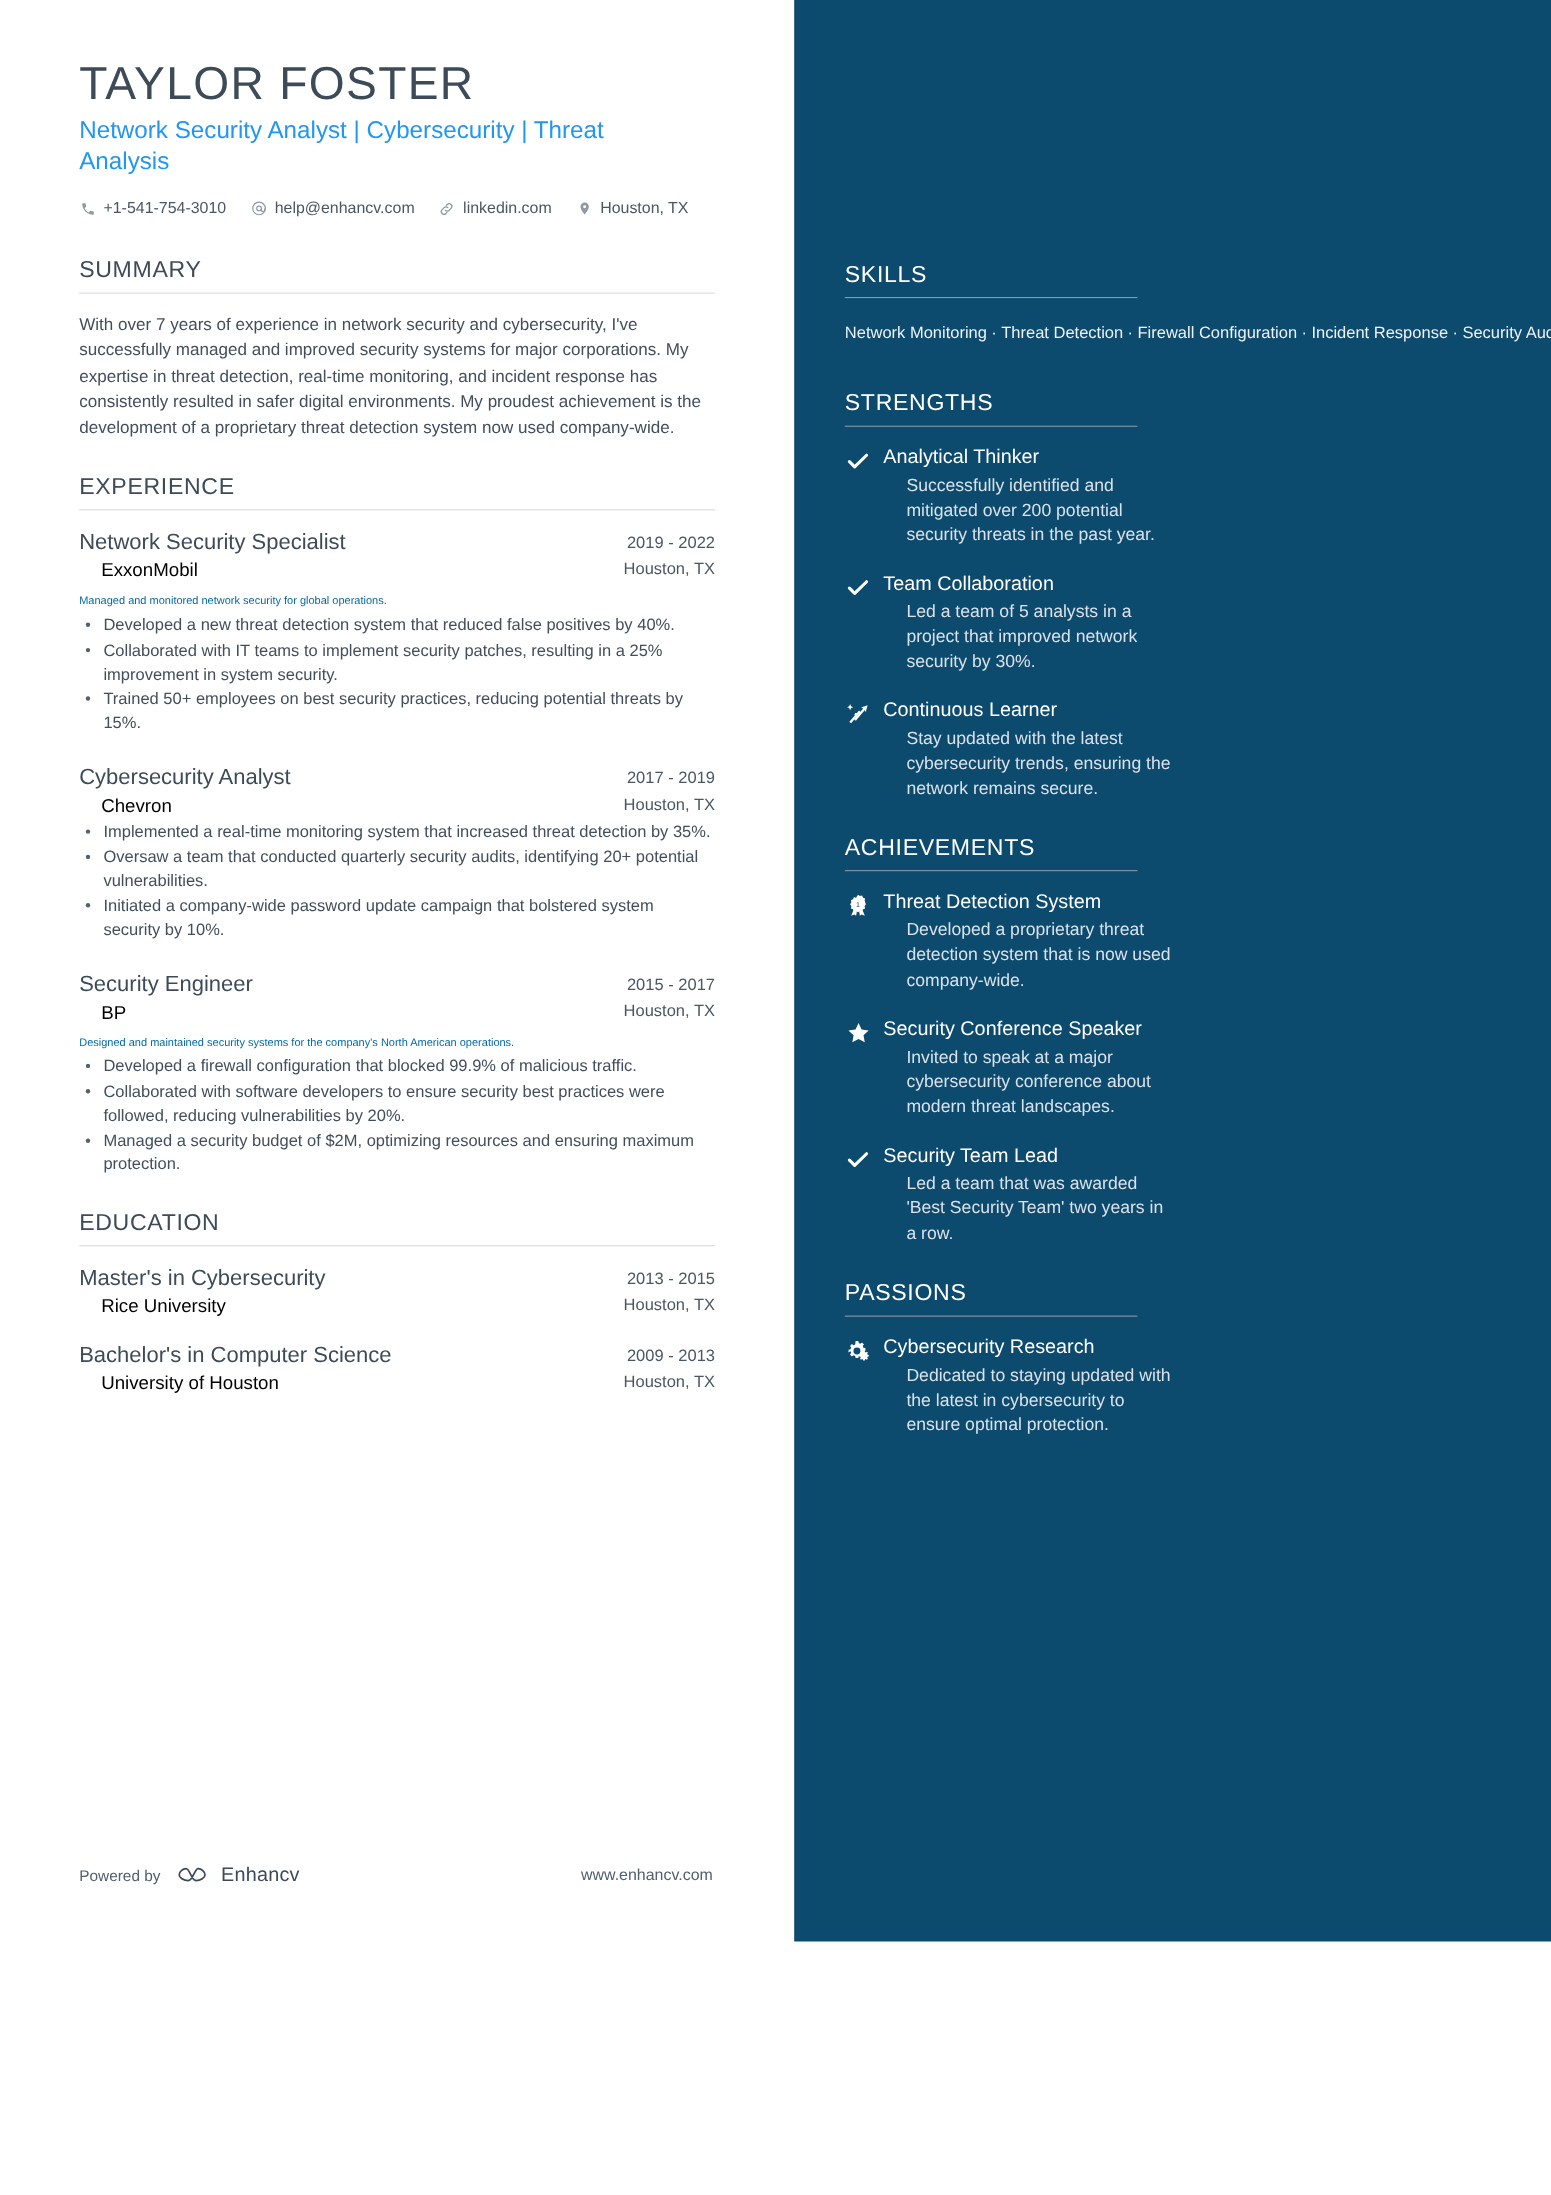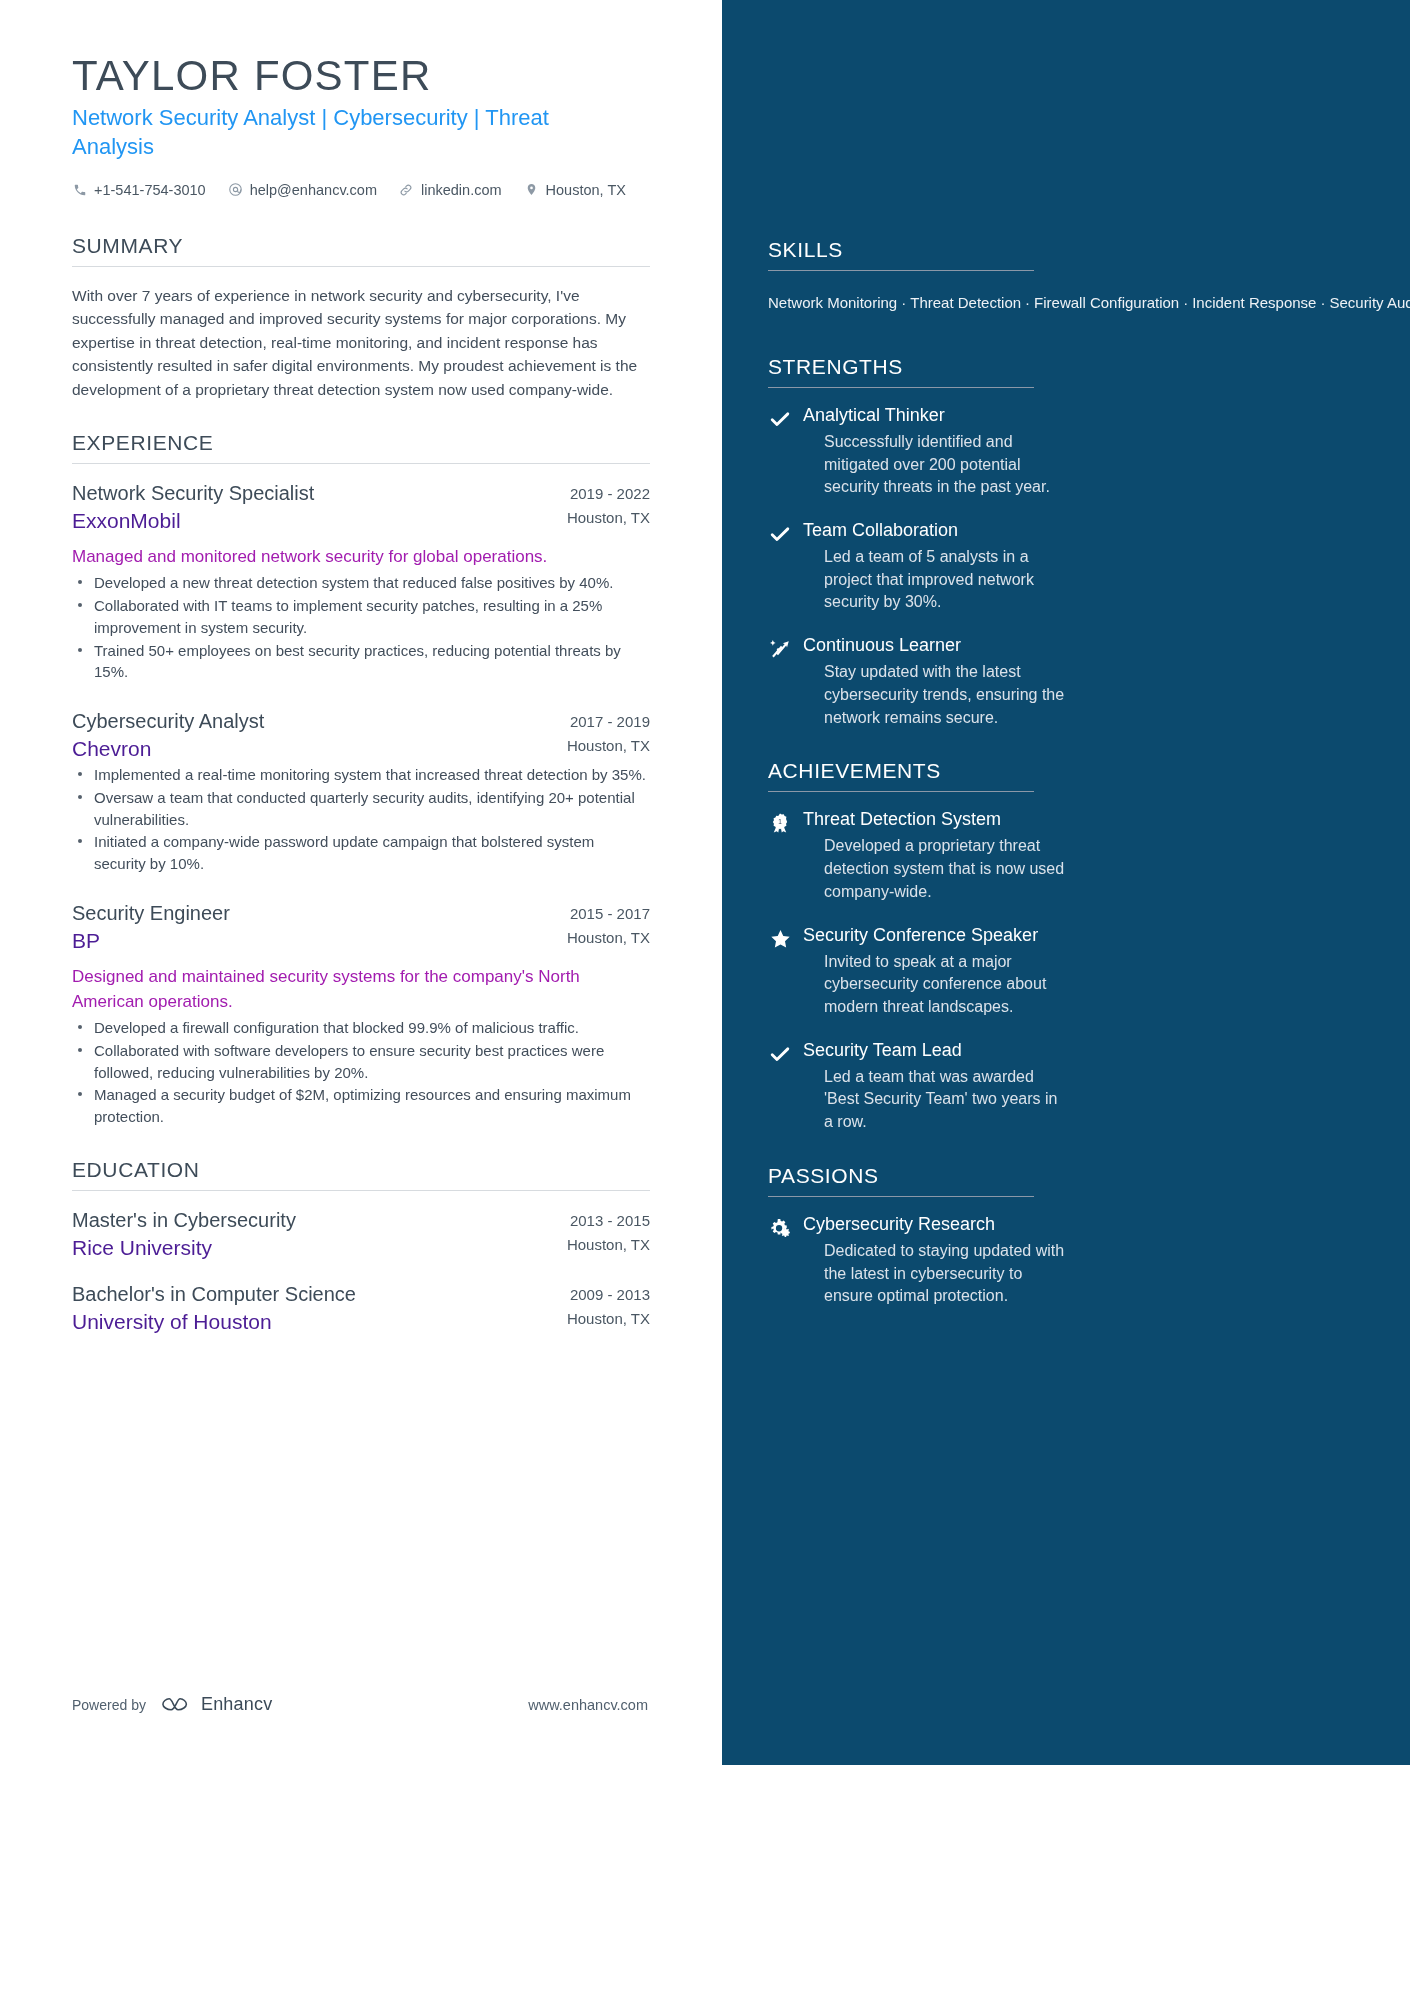--- a/index.html
+++ b/index.html
@@ -35,23 +35,23 @@
   }
   .sec-rule { height:1px; background:#d7dbdf; width:100%; margin-bottom:17px; }
 
   .summary-text { font-size:15.5px; line-height:1.52; color:#424e5b; }
 
   .entry { margin-bottom:26px; }
   .entry-head { display:flex; justify-content:space-between; align-items:flex-start; }
   .entry-title { font-size:20px; font-weight:400; color:#3d4b58; line-height:1.25; }
   .entry-date { font-size:15px; color:#4a5763; white-space:nowrap; padding-top:4px; }
   .entry-sub { display:flex; justify-content:space-between; align-items:flex-start; margin-top:3px; }
-  .entry-org { font-size:21px; color:#4c1d95; }
+  .entry-org { font-size:17px; color:#000000;margin-left:20px; }
   .entry-loc { font-size:15px; color:#4a5763; white-space:nowrap; }
-  .entry-desc { font-size:17px; line-height:1.48; color:#a21caf; margin-top:11px; }
+  .entry-desc { font-size:10px; line-height:1.48; color:#0369a1; margin-top:11px; }
   .bullets { list-style:none; margin-top:3px; }
   .bullets li { font-size:15px; line-height:1.45; color:#424e5b; padding-left:22px; position:relative; margin-bottom:1px; }
   .bullets li:before {
     content:""; position:absolute; left:6px; top:8px;
     width:4px; height:4px; border-radius:50%; background:#55606c;
   }
 
   .edu-entry { margin-bottom:22px; }
 
   

